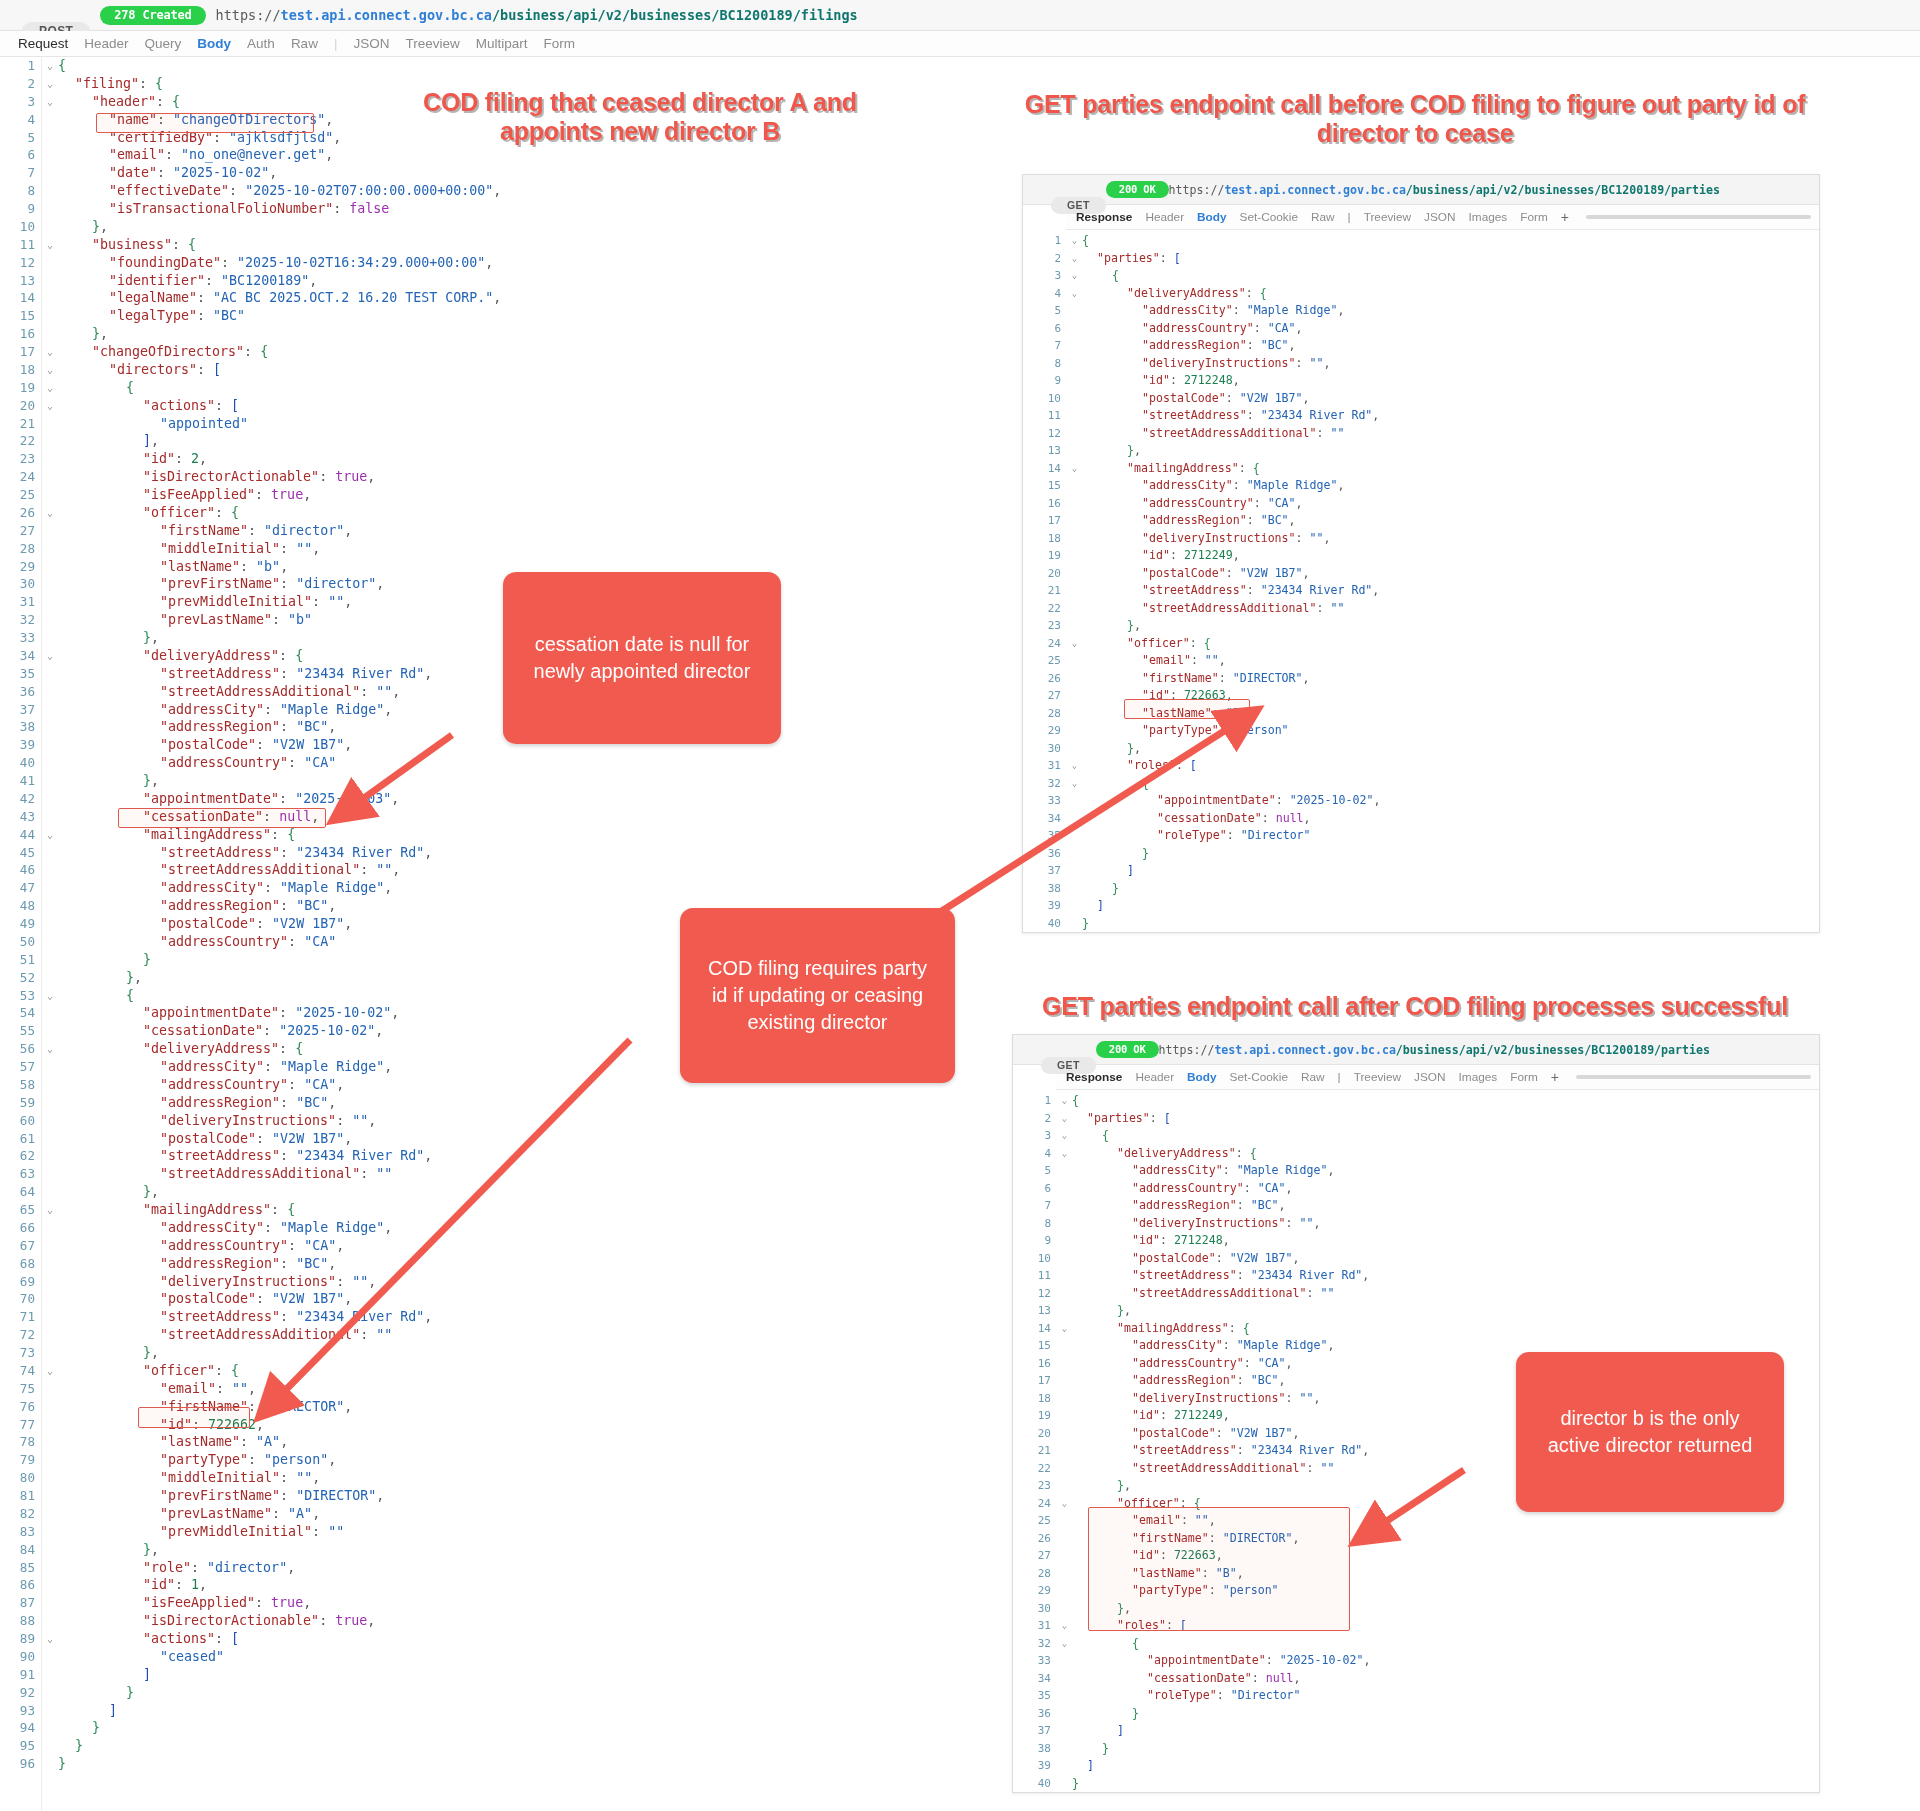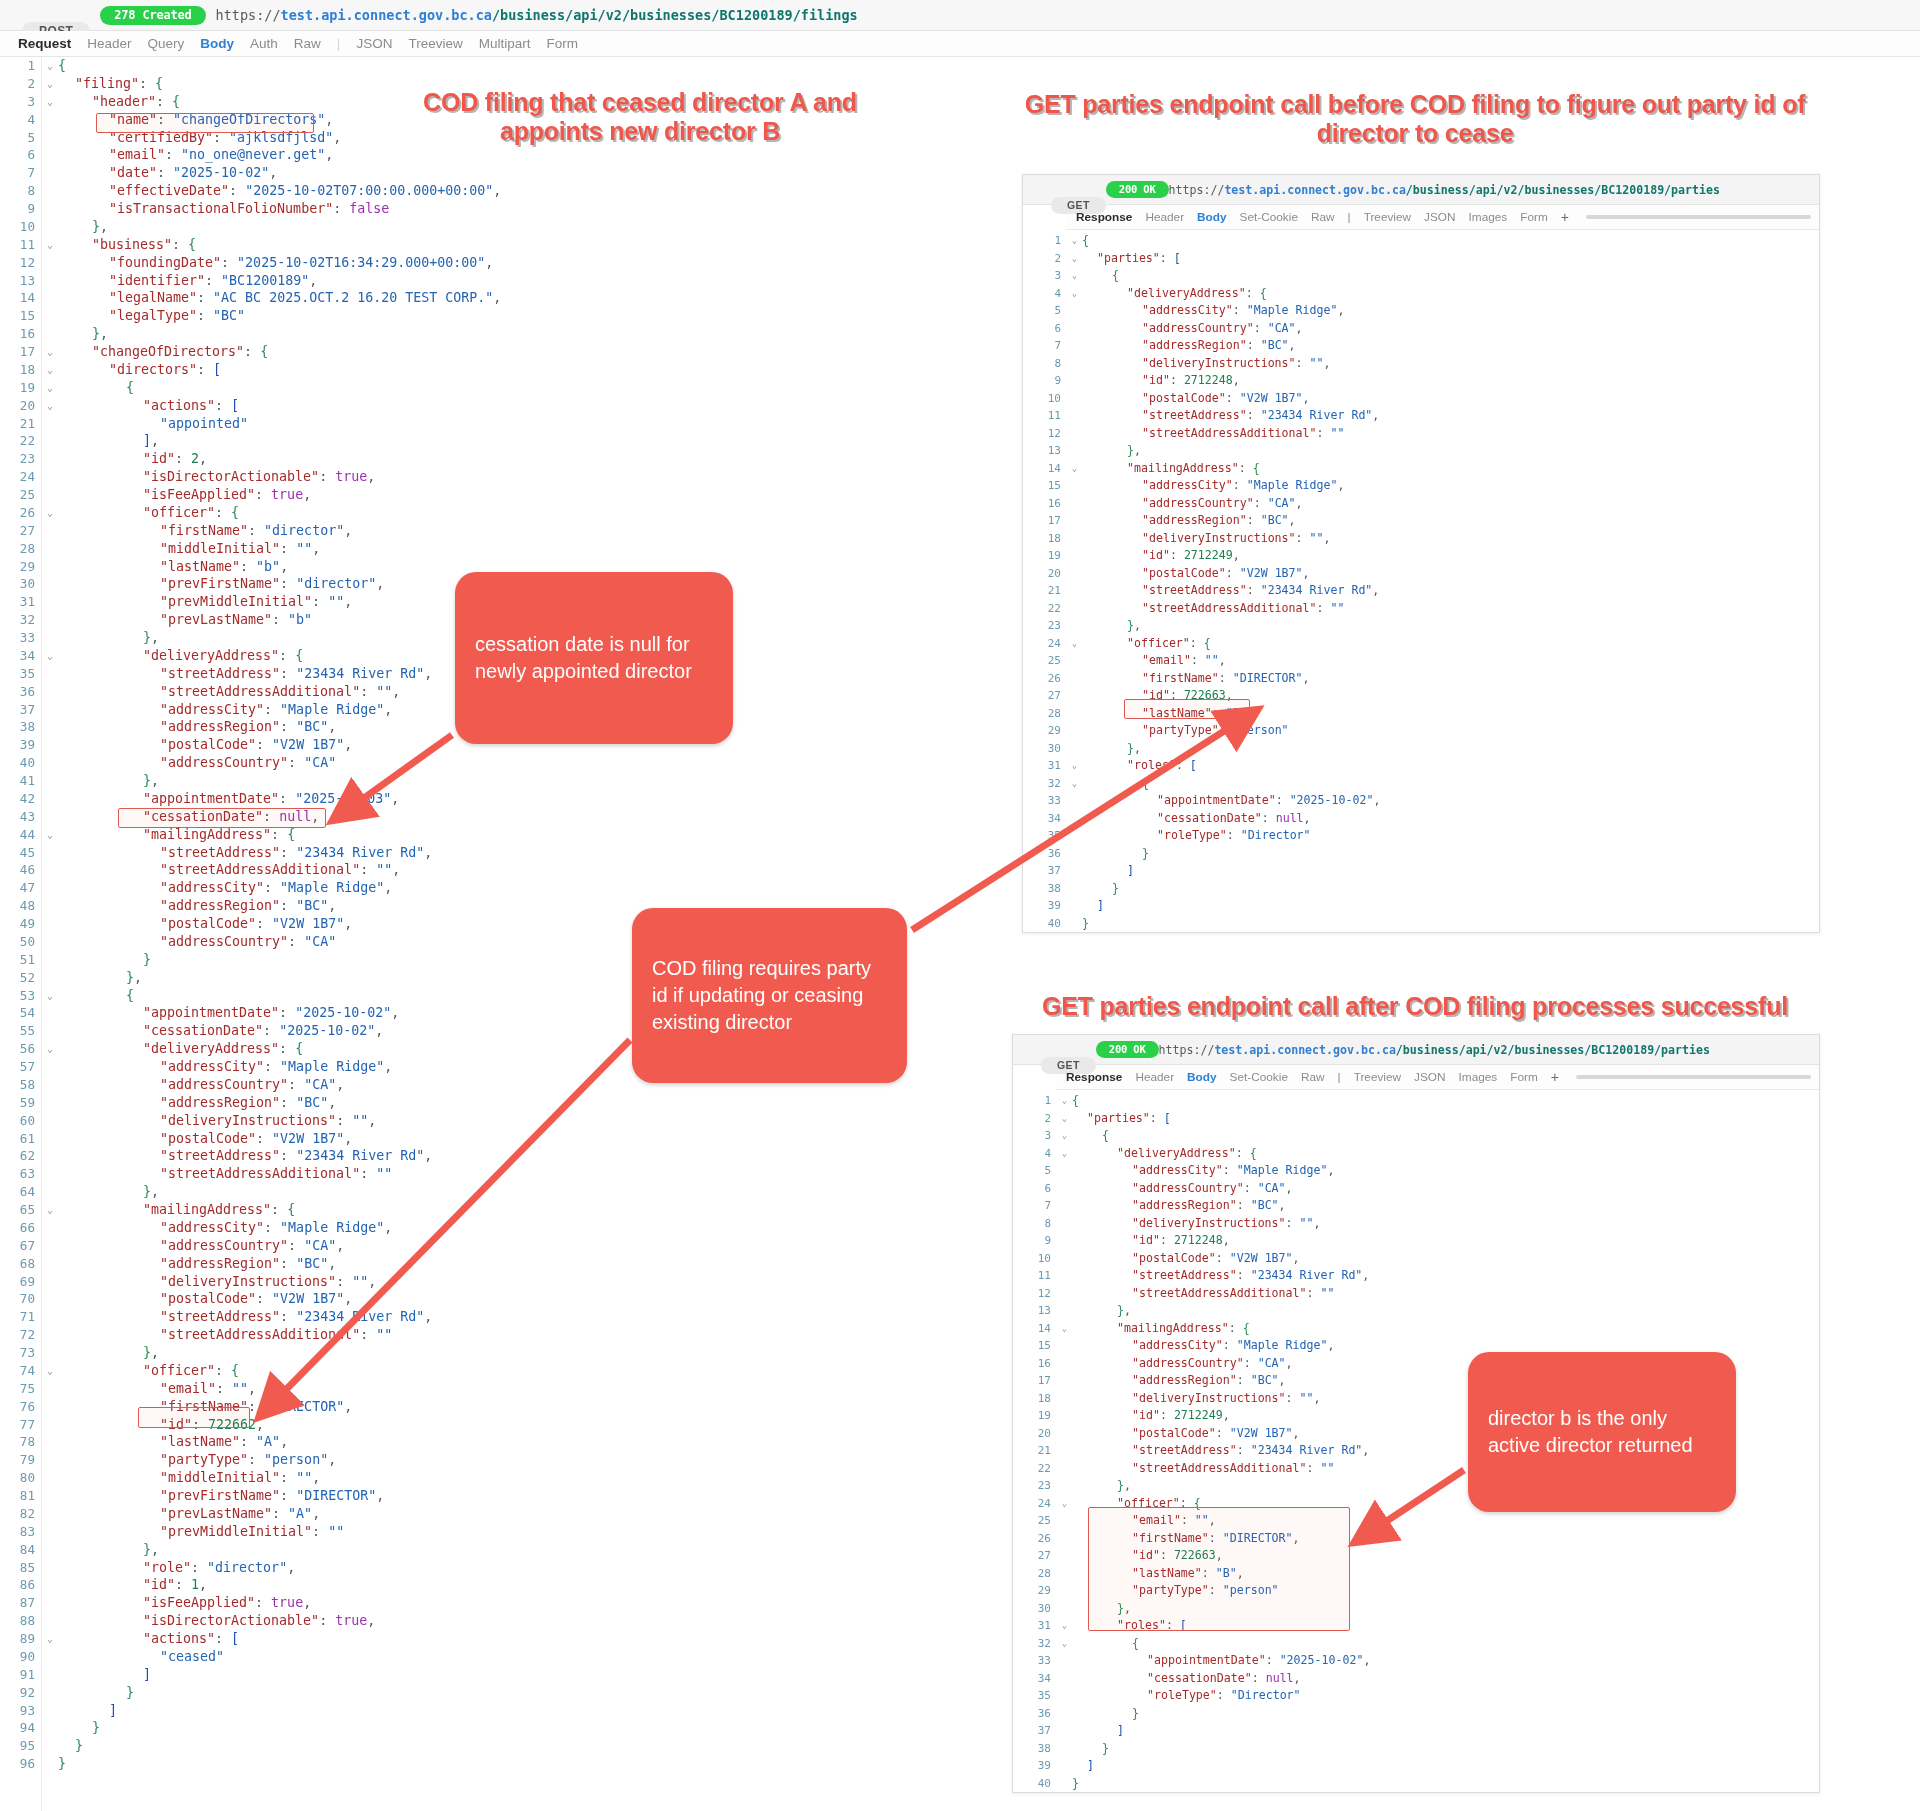--- a/index.html
+++ b/index.html
@@ -39,21 +39,21 @@
   .url .path{ color:#0f766e; font-weight:bold;}
 
   
   .tabstrip{
     position:absolute; left:0; top:31px; width:1920px; height:26px;
     background:#fdfdfd; border-bottom:1px solid #e6e6e6;
     display:flex; align-items:center; gap:16px; padding-left:12px;
     font-size:13.5px; color:#8c8c8c;
   }
   .tabstrip .tab{ white-space:nowrap; }
-  .tabstrip .tab.active-bold{ color:#2b2b2b; font-weight:bold;padding-left:6px; }
+  .tabstrip .tab.active-bold{ color:#2b2b2b; font-weight:normal;padding-left:6px; }
   .tabstrip .tab.active-blue{ color:#2f7fd6; font-weight:bold; }
   .tabstrip .divider{ color:#d4d4d4; }
 
   
   .editor{
     position:absolute; left:0; top:57px;
     width:1030px; height:1754px;
     background:#ffffff;
   }
   .code-lines{
@@ -133,28 +133,29 @@
   }
   #anno-left-title{ left:420px; top:88px; width:440px;}
   #anno-tr-title { left:1020px; top:90px; width:790px;}
   #anno-br-title { left:1020px; top:992px; width:790px;}
 
   
   .callout{
     position:absolute;
     background:#f15b4f;
     color:#ffffff;
-    border-radius:21px;
+    border-radius:13px;
     font-size:20px;
     line-height:27px;
-    text-align:left;
+    text-align:center;
     font-family:"Liberation Sans", sans-serif;
     display:flex; align-items:center; justify-content:center;
     padding:14px 20px;
     box-shadow:0 2px 4px rgba(0,0,0,.18);
+    margin-left:48px;
   }
   #callout-cessation{ left:455px; top:572px; width:278px; height:172px;}
   #callout-partyid  { left:632px; top:908px; width:275px; height:175px;}
   #callout-onlyb    { left:1468px; top:1352px; width:268px; height:160px;}
 
   
   #arrow-layer{
     position:absolute; left:0; top:0; width:1920px; height:1811px;
     pointer-events:none;
   }

